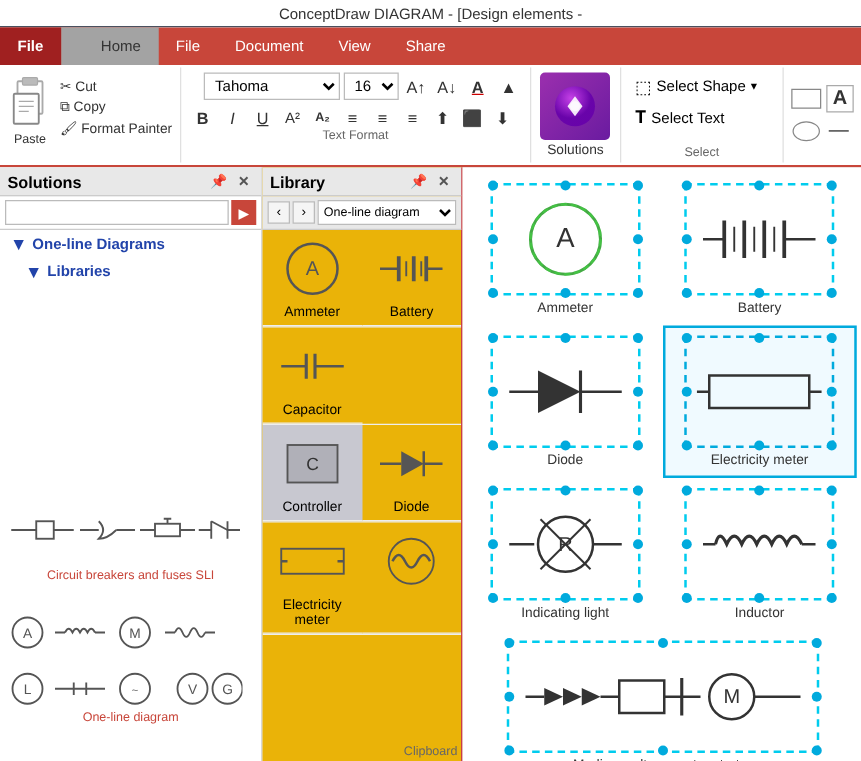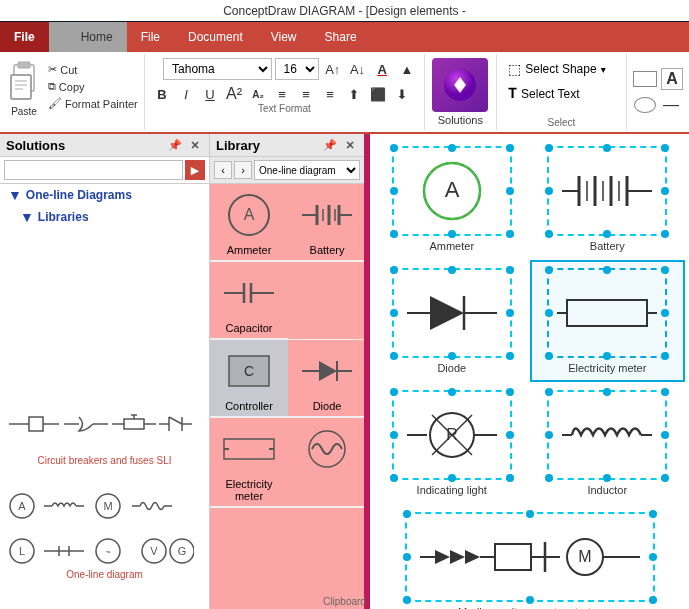--- a/index.html
+++ b/index.html
@@ -298,22 +298,22 @@
       gap: 4px;
     }
 
     .tree-child {
       padding-left: 20px;
     }
 
     
     .library-panel {
       width: 160px;
-      background: #fca5a5;
-      border-right: 6px solid #be185d;
+      background: #eab308;
+      border-right: 1px solid #be185d;
       display: flex;
       flex-direction: column;
     }
 
     .library-toolbar {
       display: flex;
       align-items: center;
       padding: 3px 4px;
       background: #e8e8e8;
       border-bottom: 1px solid #ccc;
@@ -510,21 +510,21 @@
       <div class="format-row">
         <div class="icon-btn">
             <b>B</b>
           </div>
         <div class="icon-btn">
             <i>I</i>
           </div>
         <div class="icon-btn">
             <u>U</u>
           </div>
-        <div class="icon-btn" style="font-size:16px;text-align:center;">A²</div>
+        <div class="icon-btn" style="font-size:12px;text-align:center;">A²</div>
         <div class="icon-btn" style="font-size:10px;font-weight:bold;">A₂</div>
         <div class="icon-btn">≡</div>
         <div class="icon-btn">≡</div>
         <div class="icon-btn">≡</div>
         <div class="icon-btn">⬆</div>
         <div class="icon-btn">⬛</div>
         <div class="icon-btn">⬇</div>
       </div>
       <div style="position:absolute;bottom:16px;left:0;right:0;text-align:center;font-size:10px;color:#666;">Text Format</div>
     </div>

